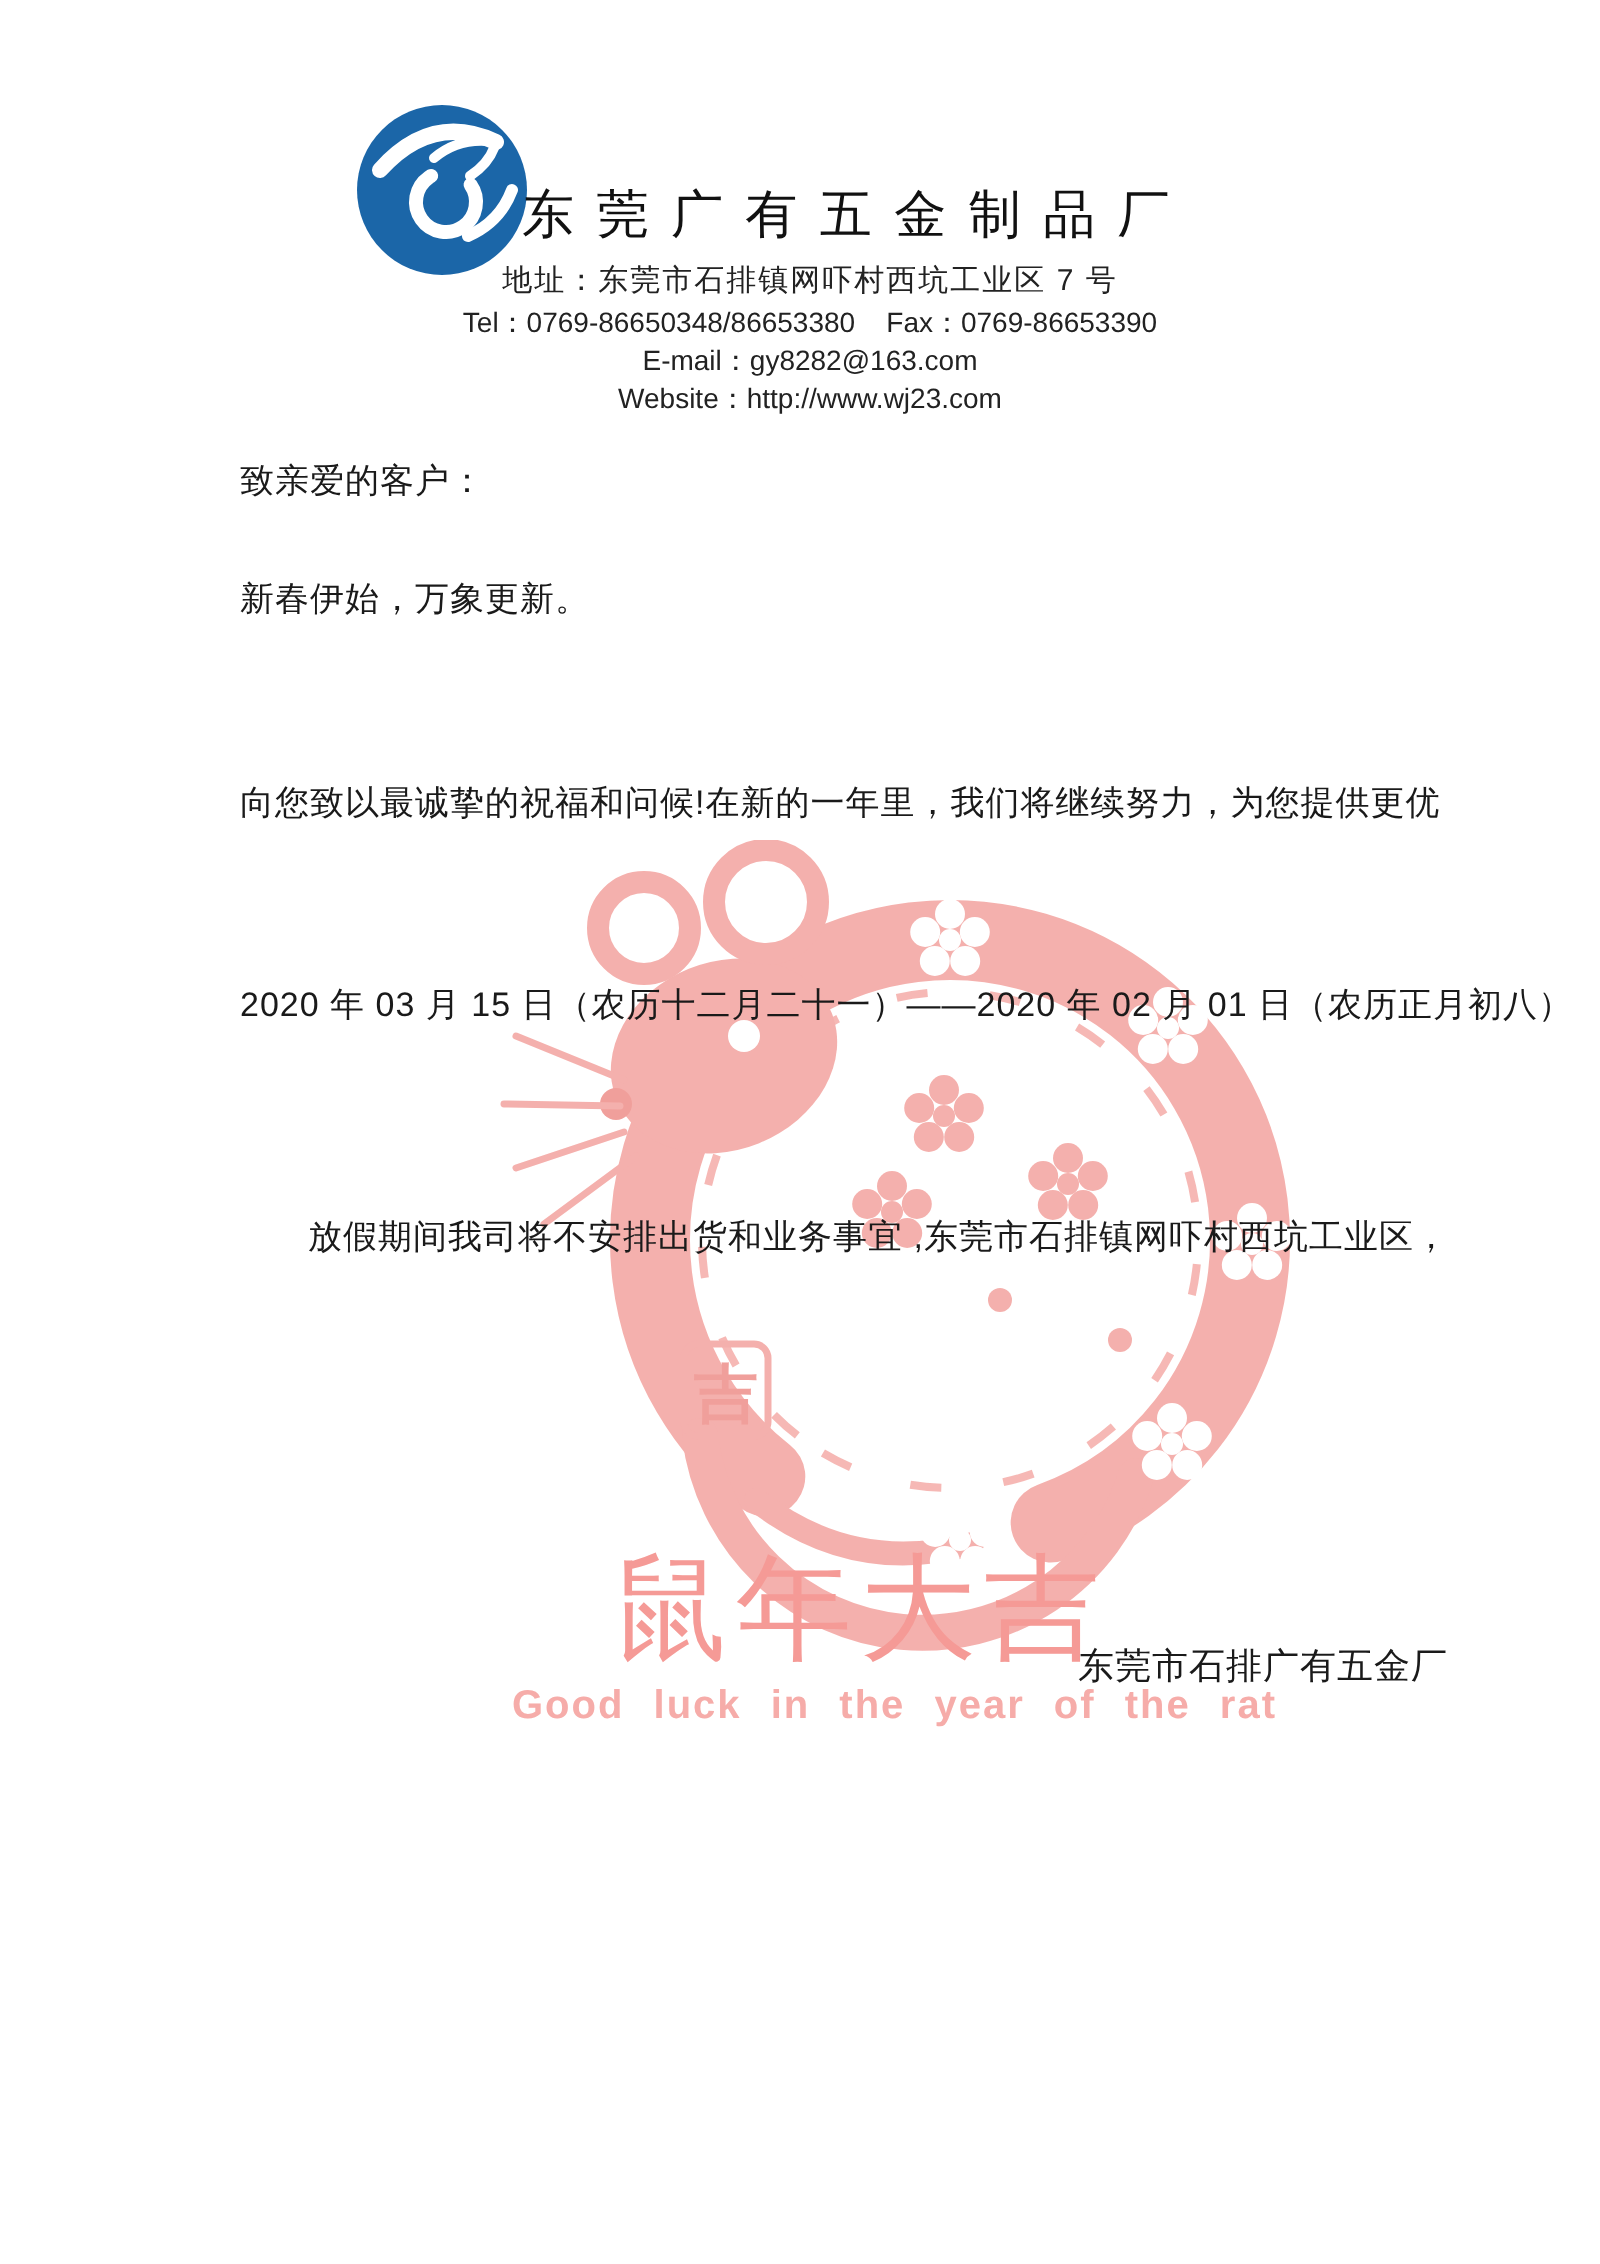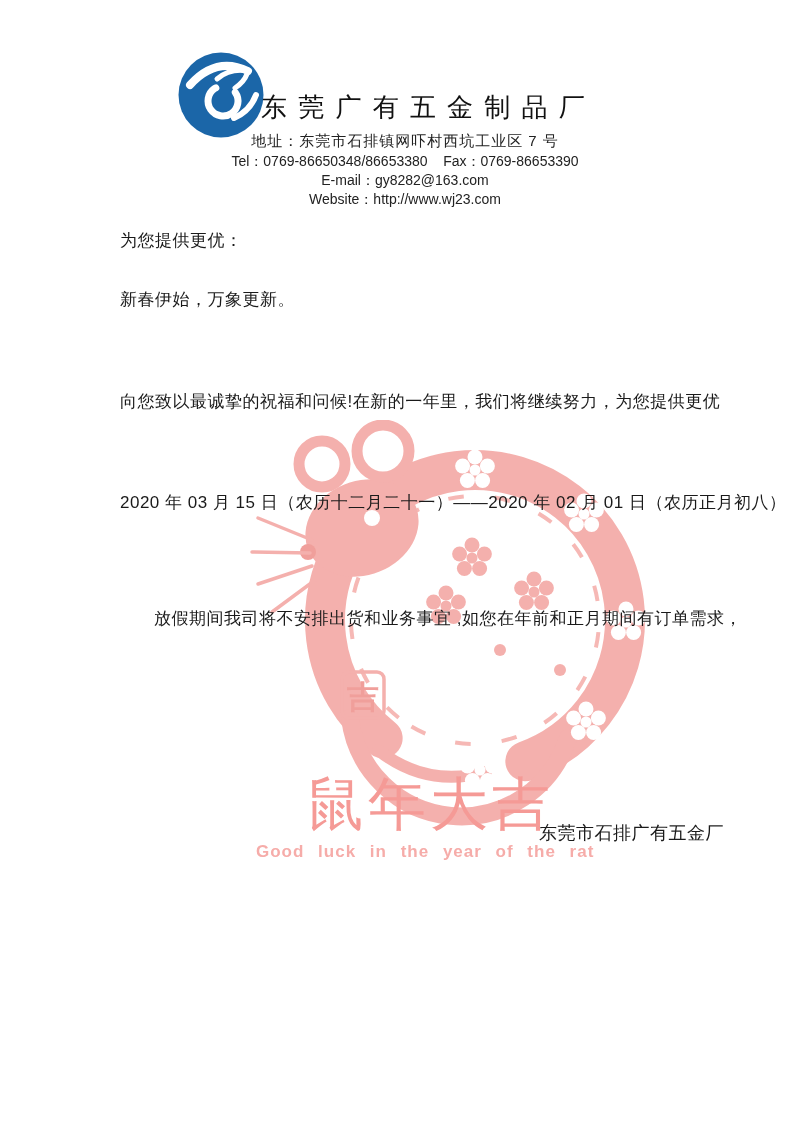--- a/index.html
+++ b/index.html
@@ -34,21 +34,21 @@
   
   .watermark{position:absolute;left:0;top:0;width:800px;height:1132px;z-index:0;pointer-events:none;}
   .wm-svg{position:absolute;left:250px;top:420px;}
   .wm-title{
     position:absolute;left:258px;top:766px;
     font-size:58px;font-weight:400;letter-spacing:4px;
     color:var(--wm-title-pink);white-space:pre;margin-left:48px;
   }
   .wm-sub{
     position:absolute;left:256px;top:842px;
-    font-size:17px;font-weight:700;letter-spacing:1px;word-spacing:8px;
+    font-size:20px;font-weight:700;letter-spacing:1px;word-spacing:8px;
     color:var(--wm-sub-pink);white-space:pre;
   }
   
   .body-layer{position:absolute;left:0;top:0;width:800px;height:1092px;z-index:1;}
   .line{
     position:absolute;left:120px;font-size:17px;letter-spacing:.5px;
     color:var(--ink);white-space:pre;line-height:22px;
   }
   .indent{left:154px;}
   .sig{font-size:18px;}
@@ -130,21 +130,21 @@
       </svg>
     </div>
     <div class="company-name">东 莞 广 有 五 金 制 品 厂</div>
     <div class="contact">
       <div class="addr">地址：东莞市石排镇网吓村西坑工业区 7 号</div>
       <div class="row">Tel：0769-86650348/86653380    Fax：0769-86653390</div>
       <div class="row">E-mail：gy8282@163.com</div>
       <div class="row">Website：http://www.wj23.com</div>
     </div>
 
-    <p class="line" style="top:230px">为您提供更优：</p>
+    <p class="line" style="top:230px">致亲爱的客户：</p>
     <p class="line" style="top:289px">新春伊始，万象更新。</p>
     <p class="line" style="top:391px">向您致以最诚挚的祝福和问候!在新的一年里，我们将继续努力，为您提供更优</p>
     <p class="line" style="top:492px">2020 年 03 月 15 日（农历十二月二十一）——2020 年 02 月 01 日（农历正月初八）</p>
-    <p class="line indent" style="top:608px">放假期间我司将不安排出货和业务事宜 ,如您在年前和正月期间有订单需求，</p>
+    <p class="line indent" style="top:608px">放假期间我司将不安排出货和业务事宜 ,东莞市石排镇网吓村西坑工业区，</p>
 
     <p class="line sig" style="top:822px;left:539px">东莞市石排广有五金厂</p>
   </div>
 </div>
 
 </body></html>

